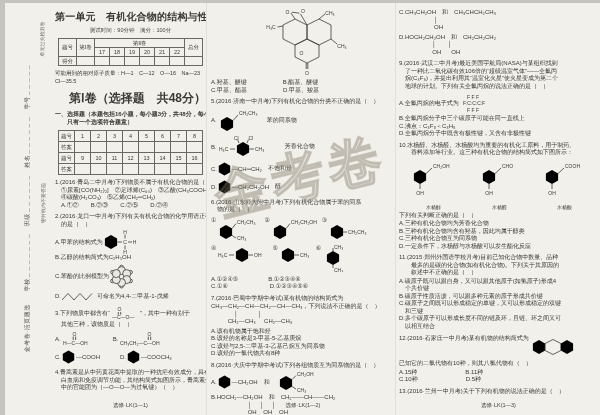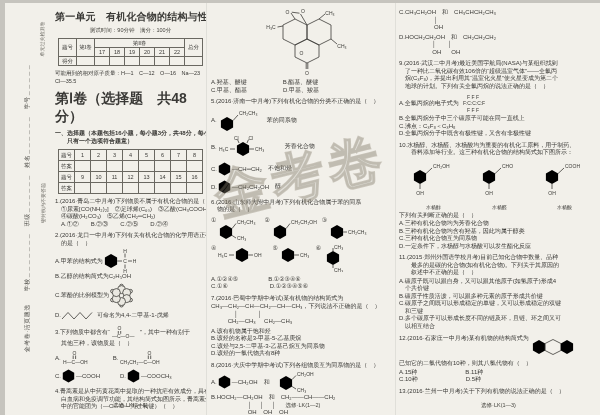--- a/index.html
+++ b/index.html
@@ -13,21 +13,21 @@
   .fold{position:absolute;top:0;bottom:0;width:1px;background:rgba(0,0,0,.07)}
   .t1{font-size:10px;font-weight:bold;text-align:center;margin-top:7px;letter-spacing:.2px;white-space:nowrap}
   .t2{font-size:5.5px;text-align:center;margin-top:3px;color:#46453f}
   table{border-collapse:collapse;margin:4px auto 0}
   td{border:.5px solid #6a6861;text-align:center;font-size:5.5px;padding:0;height:9px;width:15px;color:#3a3936}
   .sct td.w18{width:18px}
   .anst td{width:16px;height:11px;font-size:5.5px}
   .blk{margin-top:4px}
   .tl{font-size:6px;line-height:7.5px;white-space:pre;color:#3a3936}
   .mass .tl{font-size:5.5px}
-  .sec{font-size:14px;font-weight:bold;text-align:left;margin-top:5px}
+  .sec{font-size:12px;font-weight:bold;text-align:right;margin-top:5px}
   .bold .tl{font-weight:bold}
   .row{display:flex;align-items:center;white-space:nowrap;font-size:6px;margin-top:2px}
   .row .sp{width:10px}
   .rowtop{align-items:flex-start}
   .sv polygon,.sv circle,.sv line,.sv polyline{fill:none;stroke:#3c3b37;stroke-width:.8}
   .sv text{fill:#3c3b37;stroke:none;font-size:5px;font-family:"Liberation Sans",sans-serif}
   .sv .fill{fill:#eae8e1;stroke:#3c3b37}
   .foot{position:absolute;bottom:6px;left:0;width:100%;text-align:center;font-size:5.5px;color:#46453f}
   .wm{position:absolute;left:208px;top:148px;z-index:40;font-size:54px;font-weight:bold;line-height:.95;
       letter-spacing:4px;color:rgba(128,120,104,.14);-webkit-text-stroke:1.2px rgba(128,120,104,.34);

